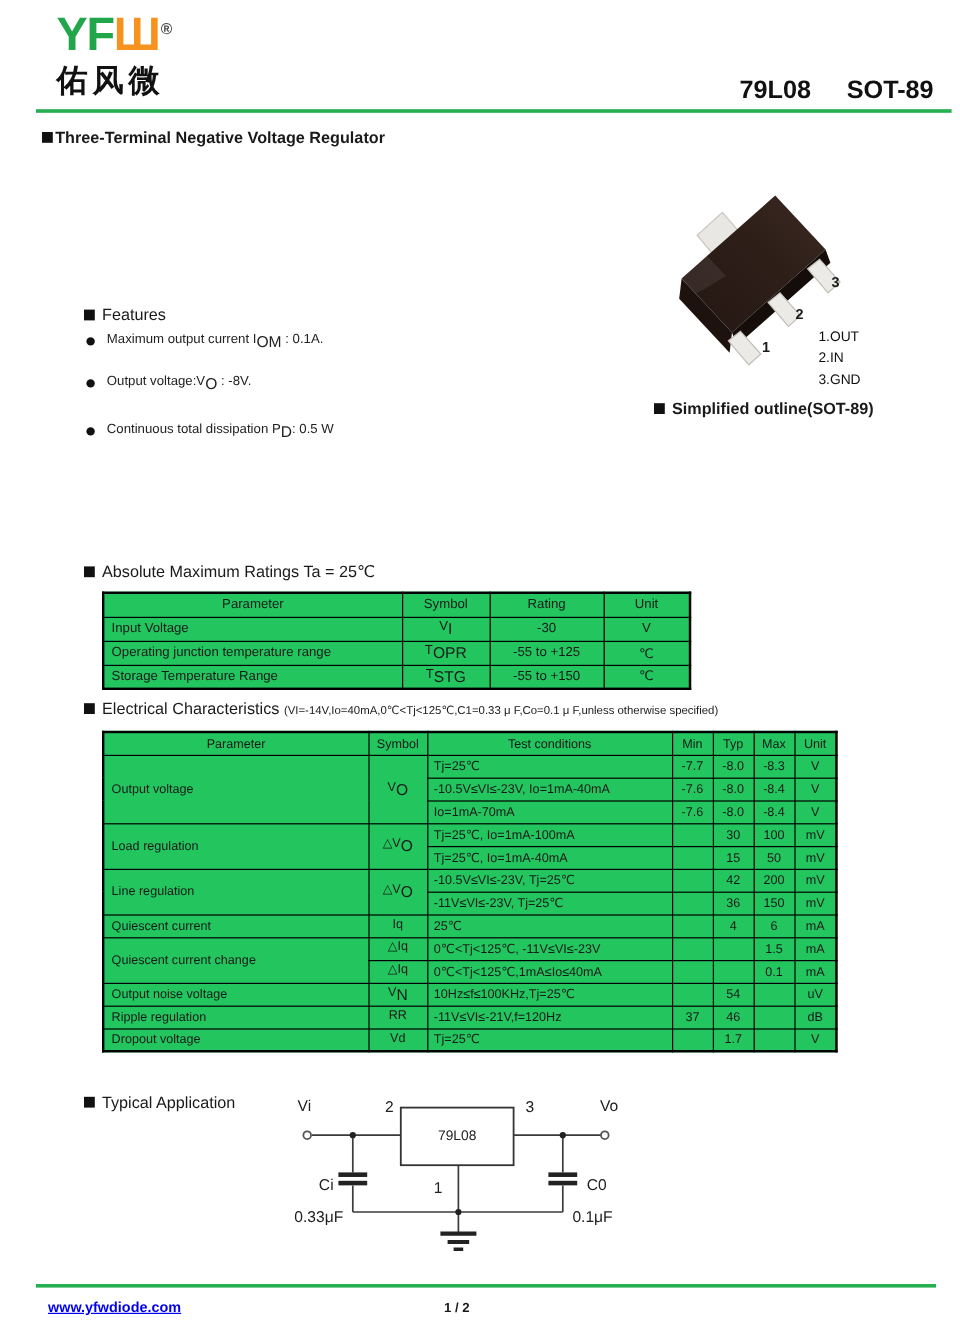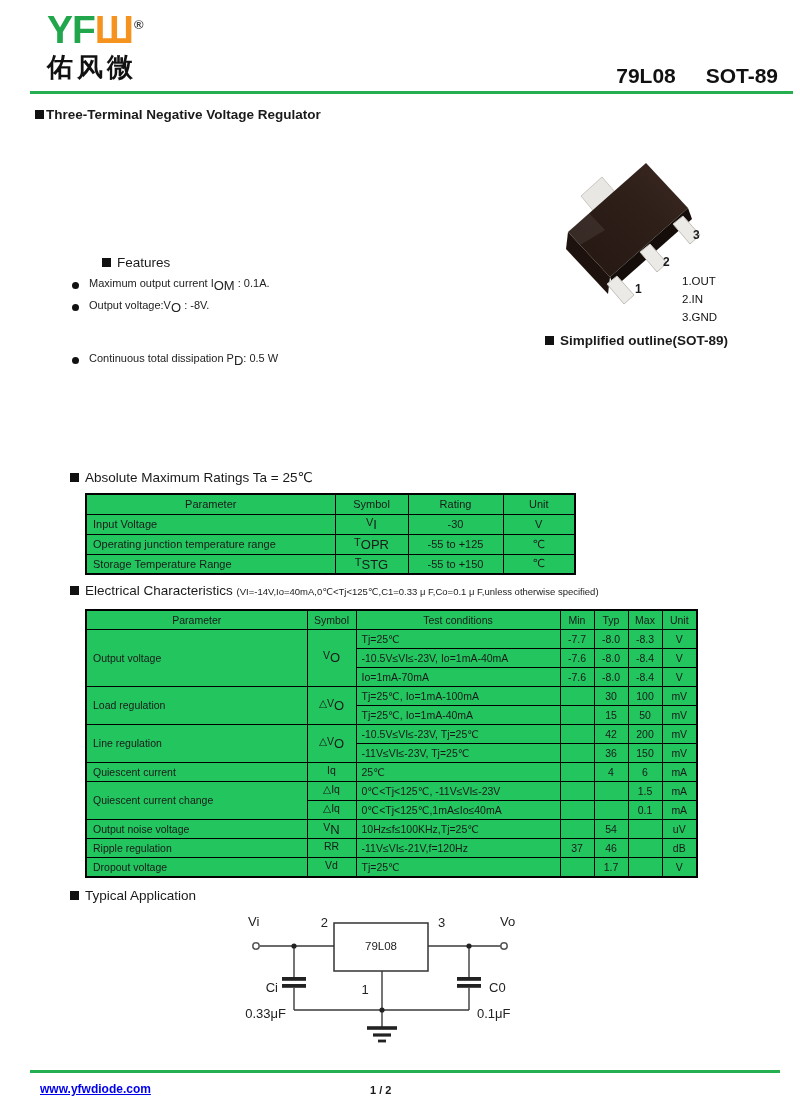--- a/index.html
+++ b/index.html
@@ -22,21 +22,21 @@
   .rule-top { left:30px; top:91px; width:763px; height:3px; }
 
   
   .sq { display:inline-block; width:9px; height:9px; background:#111; margin-right:6px; }
   .sq.tight { margin-right:2px; }
   .h-bold { font-weight:bold; font-size:13.5px; }
   .h-reg  { font-weight:normal; font-size:13.5px; }
   .title-line { left:35px; top:107px; }
 
   
-  .feat-head { left:70px; top:255px;margin-left:32px; }
+  .feat-head { left:70px; top:255px; }
   .feat-item { left:72px; font-size:11px; color:#222; display:flex; align-items:center; }
   .dot { display:inline-block; width:7px; height:7px; border-radius:50%; background:#111; margin-right:10px; flex:0 0 auto; }
   sub { font-size:13px; }
 
   
   .legend { left:682px; top:272px; font-size:11.5px; line-height:18px; color:#111; }
   .outline-caption { left:545px; top:333px; font-weight:bold; font-size:13.5px; }
 
   
   table { border-collapse:collapse; table-layout:fixed; background:#22c55e; }
@@ -51,21 +51,21 @@
   .amr-table td.pl, .ec-table td.pl { text-align:left; padding-left:6px; }
   .ec-table { left:85px; top:609px; width:611px; font-size:10.5px; }
   .ec-table th { height:19px; }
   .ec-table td { height:19px; }
   .ec-table td.cond { text-align:left; padding-left:5px; }
   .ec-head { left:70px; top:583px; white-space:nowrap; }
   .ec-head .note { font-size:9.5px; font-weight:normal;text-align:right; }
   .amr-head { left:70px; top:469px; }
 
   
-  .app-head { left:70px; top:888px; }
+  .app-head { left:70px; top:911px; }
 
   
   .rule-bottom { left:30px; top:1070px; width:750px; height:3px; }
   .site-link { left:40px; top:1082px; font-size:12px; font-weight:bold; color:#0000EE; text-decoration:underline; }
   .page-num { left:370px; top:1084px; font-size:11px; font-weight:bold; }
   .company { right:28px; top:1127px; font-size:13px; font-weight:bold;font-family:Liberation Serif, serif; }
 
   svg text { font-family:"Liberation Sans","DejaVu Sans",sans-serif; }
 </style>
 </head>
@@ -86,21 +86,21 @@
   <span class="sq tight"></span><span>Three-Terminal Negative Voltage Regulator</span>
 </div>
 
 <div class="abs feat-head h-reg">
   <span class="sq"></span><span>Features</span>
 </div>
 <div class="abs feat-item" style="top:277px;">
   <span class="dot"></span>
   <span><span>Maximum output current I</span><sub>OM</sub><span> : 0.1A.</span></span>
 </div>
-<div class="abs feat-item" style="top:299px;justify-content:center;">
+<div class="abs feat-item" style="top:312px;justify-content:center;">
   <span class="dot"></span>
   <span><span>Output voltage:V</span><sub>O</sub><span> : -8V.</span></span>
 </div>
 <div class="abs feat-item" style="top:323px;margin-top:29px;">
   <span class="dot"></span>
   <span><span>Continuous total dissipation P</span><sub>D</sub><span>: 0.5 W</span></span>
 </div>
 
 <svg class="abs" style="left:545px; top:140px;" width="250" height="215" viewBox="0 0 250 215">
   <defs>

